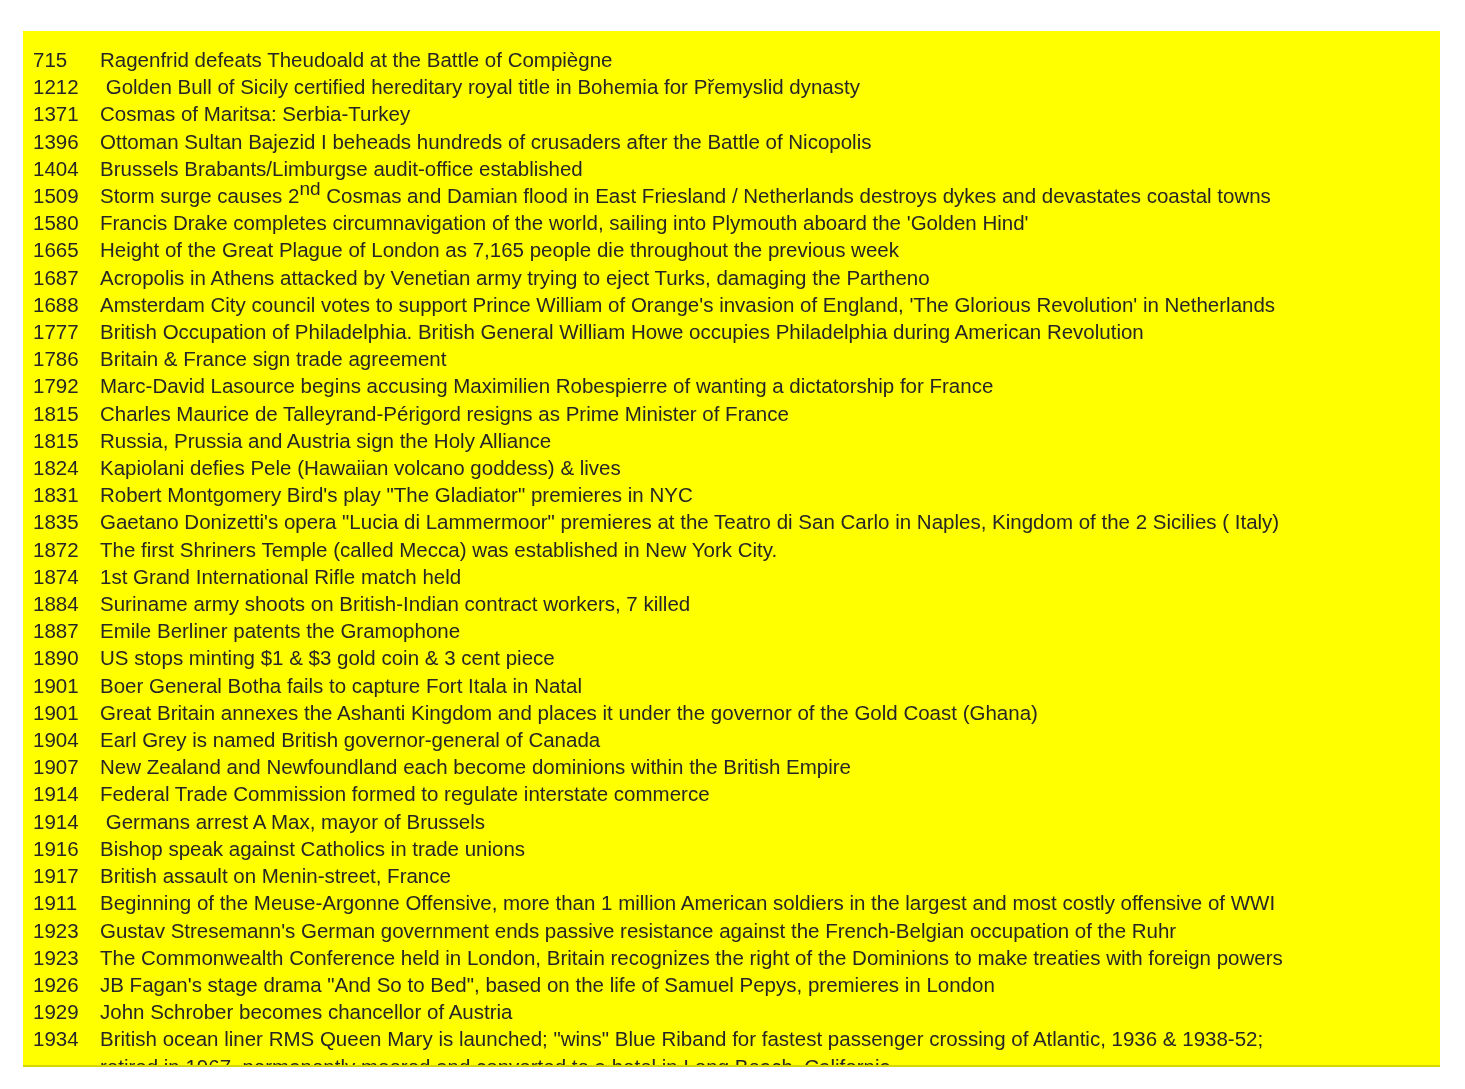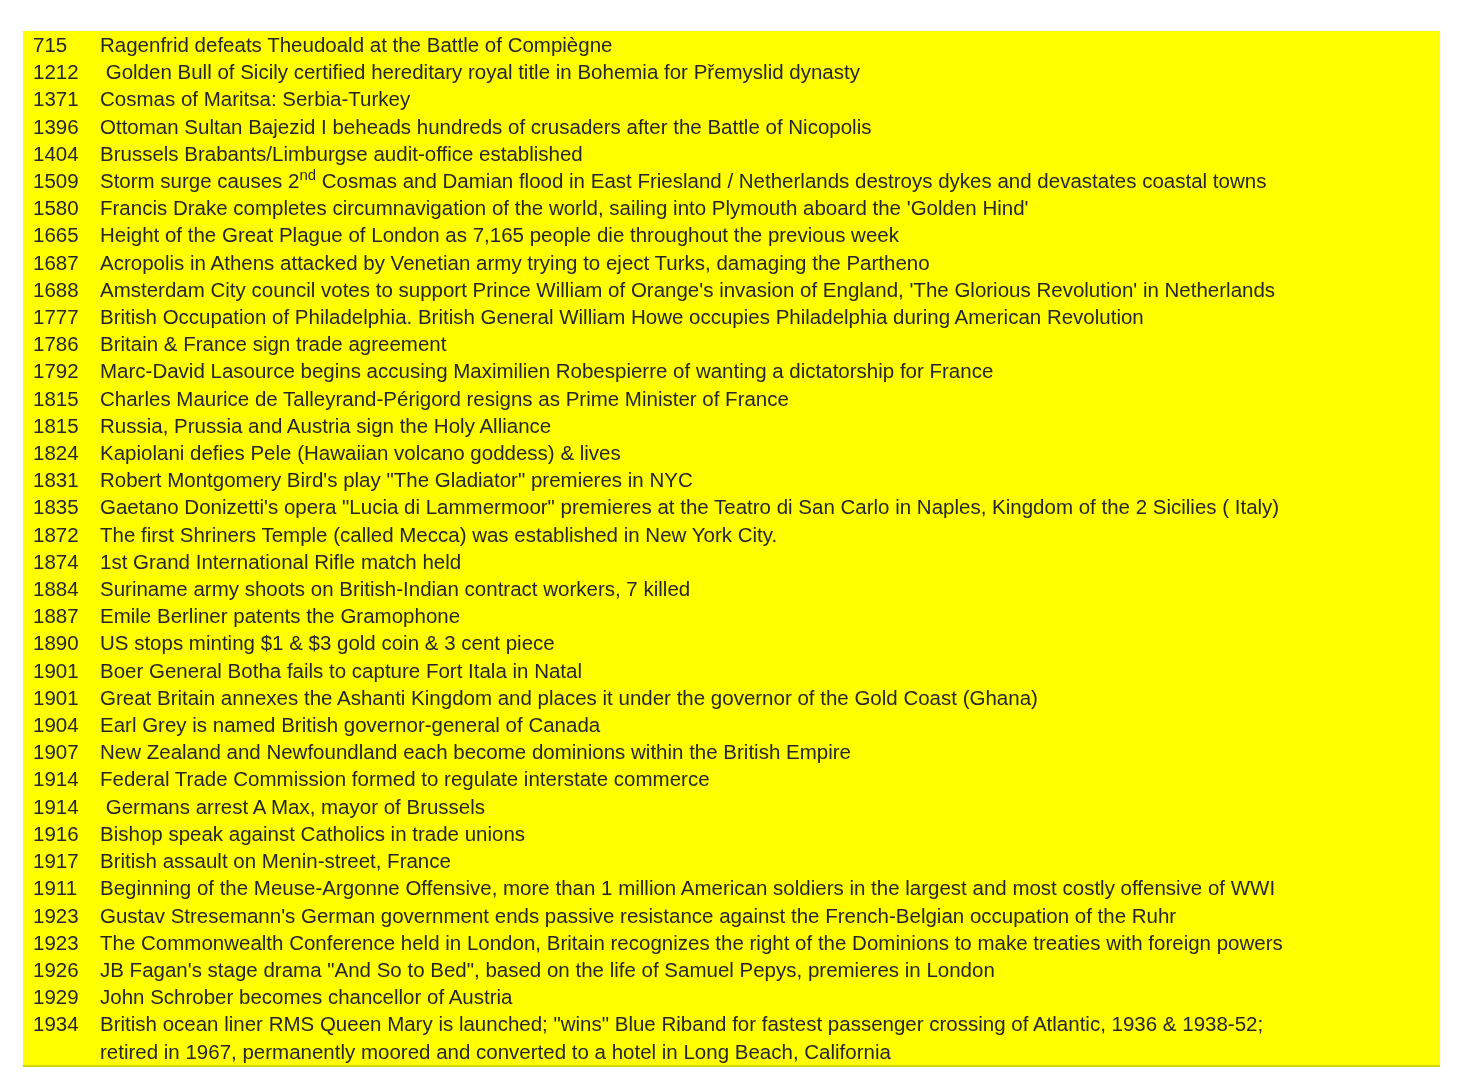--- a/index.html
+++ b/index.html
@@ -13,42 +13,42 @@
   }
   .sheet {
     position: absolute;
     left: 23px;
     top: 31px;
     width: 1417px;
     height: 1036px;
     background: #ffff00;
     border-bottom: 2px solid rgba(140,140,0,0.35);
     box-sizing: border-box;
-    padding-top: 0;
+    padding-top: 15px;
     overflow: hidden;
   }
   .event-row {
     display: flex;
     align-items: flex-start;
     line-height: 27.2px;
     font-size: 20.5px;
     color: #262626;
   }
   .event-year {
     flex: 0 0 67px;
     padding-left: 10px;
     white-space: pre;
   }
   .event-text {
     flex: 1 1 auto;
     white-space: pre-wrap;
     padding-right: 14px;
   }
   .event-text sup {
-    font-size: 15px;
+    font-size: 19px;
     line-height: 0;
     vertical-align: super;
   }
 </style>
 </head>
 <body>
 
 <div class="sheet">
   <div id="event-list">
       <div class="event-row">

